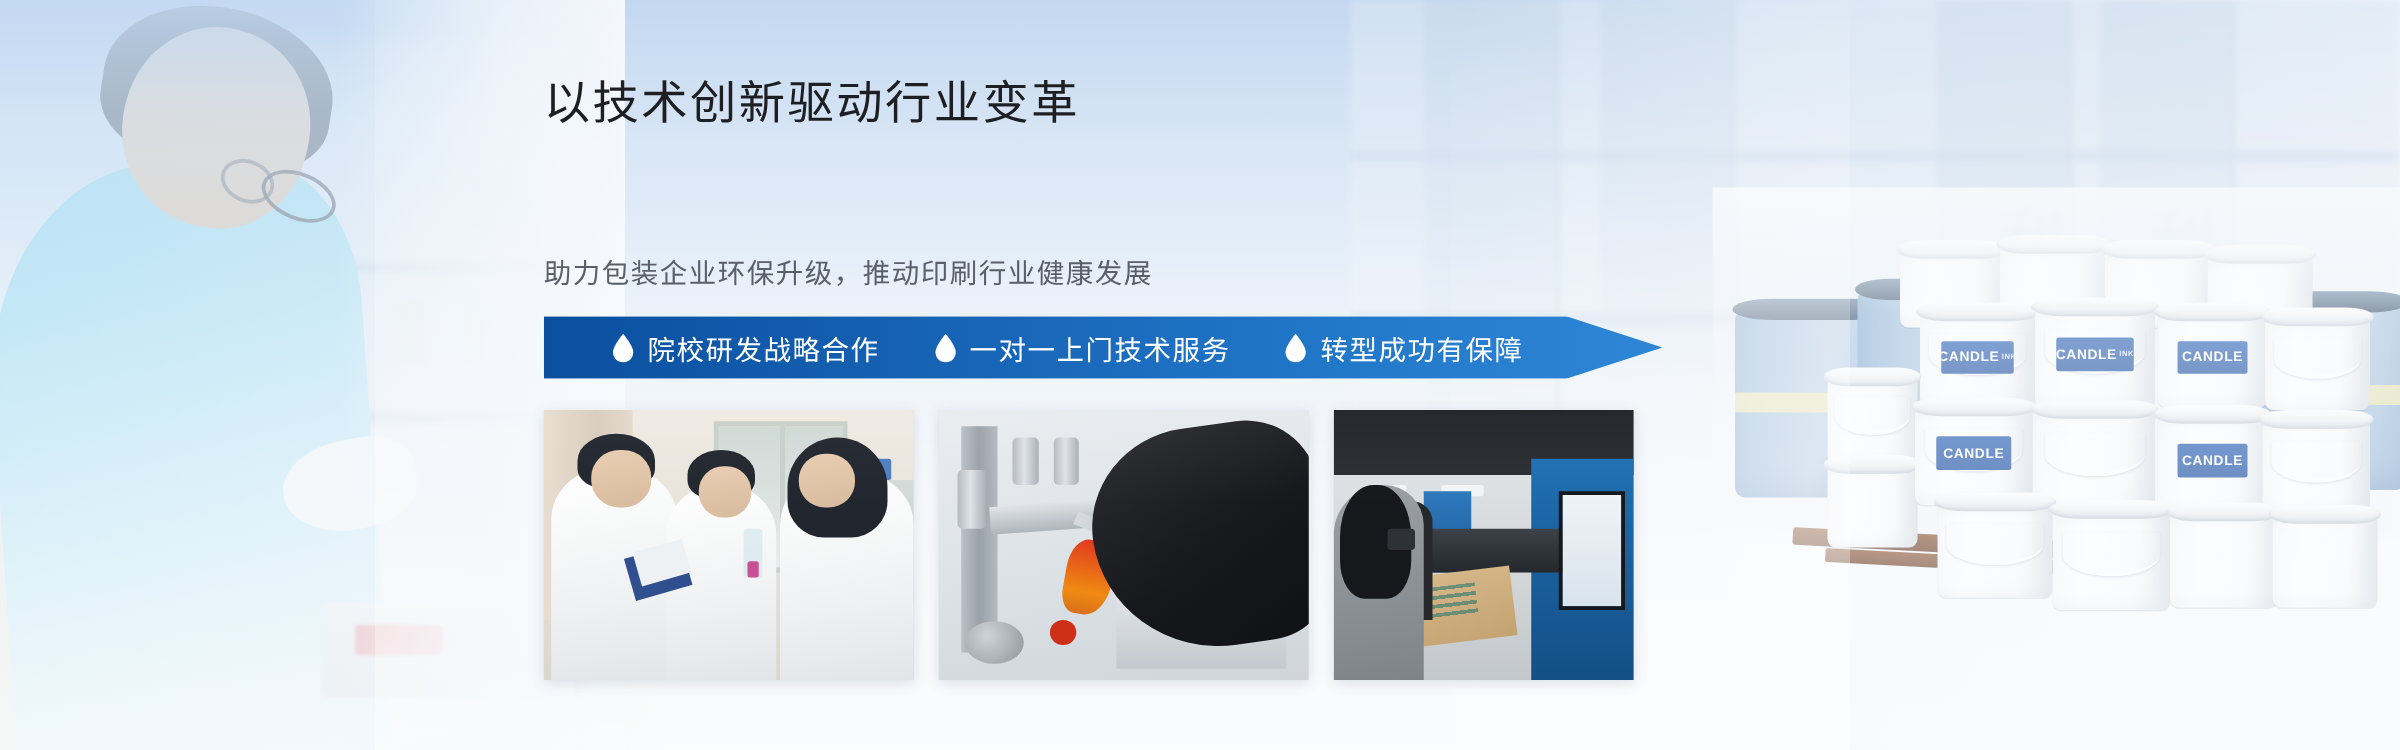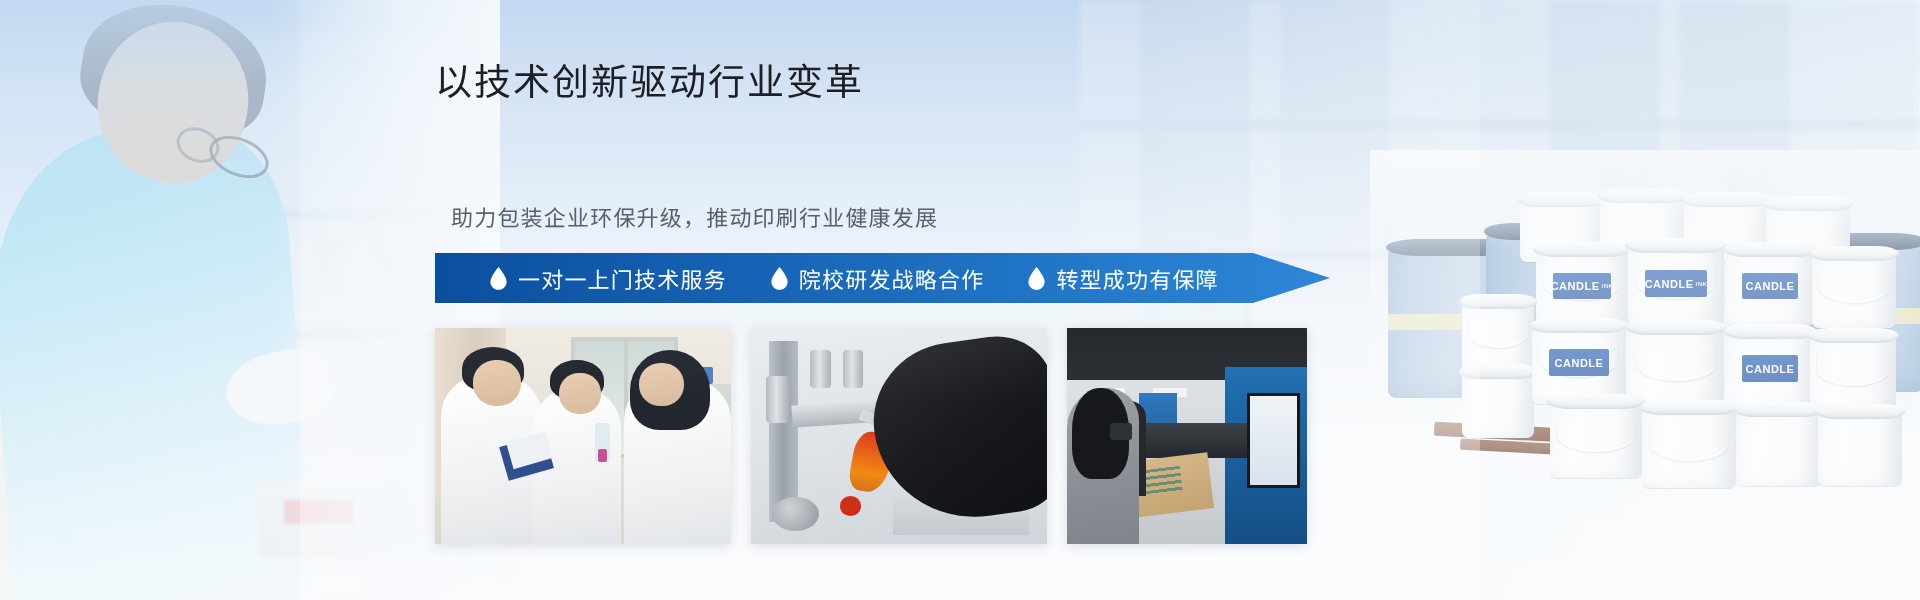--- a/index.html
+++ b/index.html
@@ -224,21 +224,21 @@
     background:linear-gradient(100deg,#f0922f 0%, #ef9433 22%, #e8a657 52%, #e39a44 72%, #ef9130 100%);
     -webkit-background-clip:text;
     background-clip:text;
     color:transparent;
     -webkit-text-fill-color:transparent;
     text-shadow:none;
     font-family:"Liberation Sans","DejaVu Sans",sans-serif;
   }
 
   .subline{
-    position:absolute; left:16px; top:188px;
+    position:absolute; left:0; top:188px;
     font-size:22px; line-height:1.4;
     color:#5a6068;
     letter-spacing:1.2px;
     white-space:nowrap;
   }
 
   
   .feature-bar{
     position:absolute; left:0; top:237px;
     width:895px; height:50px;
@@ -476,28 +476,28 @@
 
 
     <div class="subline">助力包装企业环保升级，推动印刷行业健康发展</div>
 
     <div class="feature-bar">
 
       <div class="feature">
         <svg class="drop-icon" viewBox="0 0 17 23" aria-hidden="true">
           <path d="M8.5 0C8.5 0 0.4 9.6 0.4 14.7c0 4.5 3.6 8.1 8.1 8.1s8.1-3.6 8.1-8.1C16.6 9.6 8.5 0 8.5 0z" fill="#ffffff"></path>
         </svg>
-        <span>一对一上门技术服务</span>
+        <span>院校研发战略合作</span>
       </div>
 
       <div class="feature">
         <svg class="drop-icon" viewBox="0 0 17 23" aria-hidden="true">
           <path d="M8.5 0C8.5 0 0.4 9.6 0.4 14.7c0 4.5 3.6 8.1 8.1 8.1s8.1-3.6 8.1-8.1C16.6 9.6 8.5 0 8.5 0z" fill="#ffffff"></path>
         </svg>
-        <span>院校研发战略合作</span>
+        <span>一对一上门技术服务</span>
       </div>
 
       <div class="feature">
         <svg class="drop-icon" viewBox="0 0 17 23" aria-hidden="true">
           <path d="M8.5 0C8.5 0 0.4 9.6 0.4 14.7c0 4.5 3.6 8.1 8.1 8.1s8.1-3.6 8.1-8.1C16.6 9.6 8.5 0 8.5 0z" fill="#ffffff"></path>
         </svg>
         <span>转型成功有保障</span>
       </div>
 
     </div>

